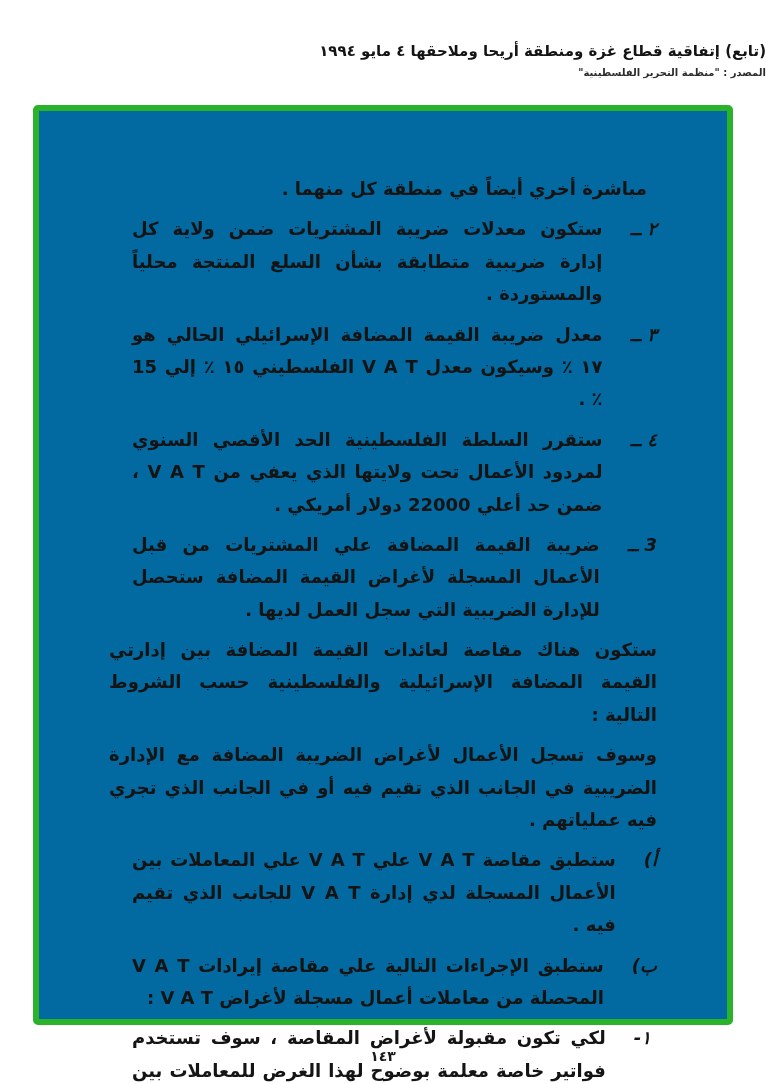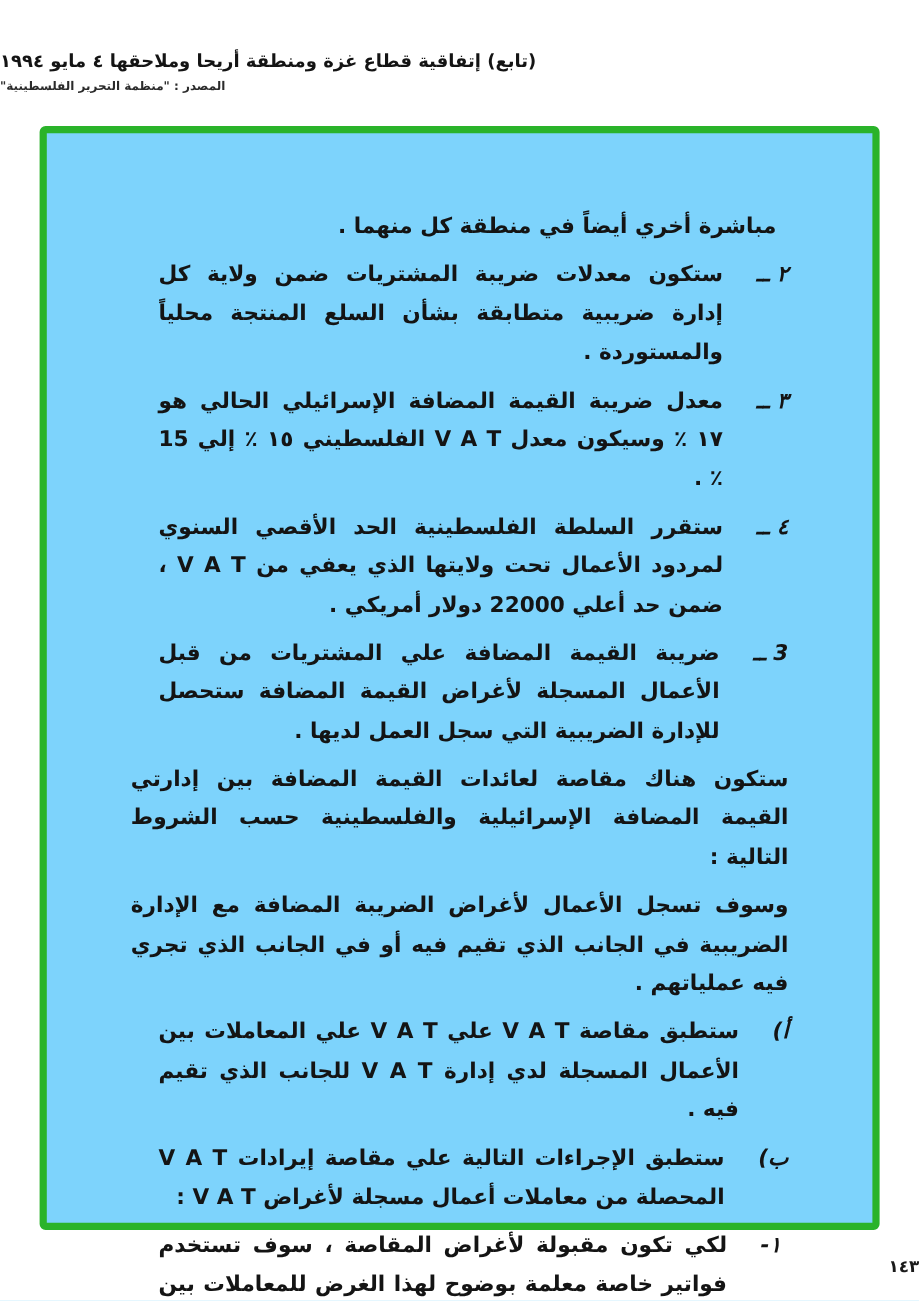--- a/index.html
+++ b/index.html
@@ -5,55 +5,55 @@
   html, body { margin:0; padding:0; }
   body {
     width:766px; height:1084px;
     background:#ffffff;
     font-family:"DejaVu Sans", sans-serif;
     position:relative;
     overflow:hidden;
   }
   .header {
     position:absolute; top:42px; left:0; right:0;
-    text-align:left; direction:rtl; color:#141414;
+    text-align:right; direction:rtl; color:#141414;
   }
   .header-title {
     font-size:15px; font-weight:bold; letter-spacing:0.2px;
   }
   .header-source {
     font-size:10px; font-weight:bold; margin-top:7px; color:#2b2b2b;
   }
   .content-box {
     position:absolute; left:33px; top:105px;
     width:700px; height:920px;
     box-sizing:border-box;
     border:6px solid #2ab32a;
     border-radius:5px;
-    background:#7dd3fc;
+    background:#0369a1;
   }
   .body {
     direction:rtl;
     padding:62px 70px 0 70px;
     color:#141414;
     font-weight:bold;
     font-size:18px;
     line-height:1.8;
     text-align:justify;
   }
   .block { margin:0 0 8px 0; }
   p.block { margin-top:0; }
   .intro { padding-right:10px; }
   .item { display:flex; }
   .marker { flex:0 0 auto; white-space:nowrap; margin-left:28px;font-style:italic; }
   .itext { flex:1 1 auto; text-align:justify;margin-left:23px; }
   .sub { padding-right:6px; }
   .footer {
     position:absolute; left:0; right:0; top:1048px;
-    direction:rtl;
+    text-align:center; direction:rtl;
     font-size:14px; font-weight:bold; color:#1a1a1a;
   }
 </style>
 </head>
 <body>
 
 <div class="header">
   <div class="header-title">(تابع) إتفاقية قطاع غزة ومنطقة أريحا وملاحقها ٤ مايو ١٩٩٤</div>
   <div class="header-source">المصدر :  "منظمة التحرير الفلسطينية"</div>
 </div>

